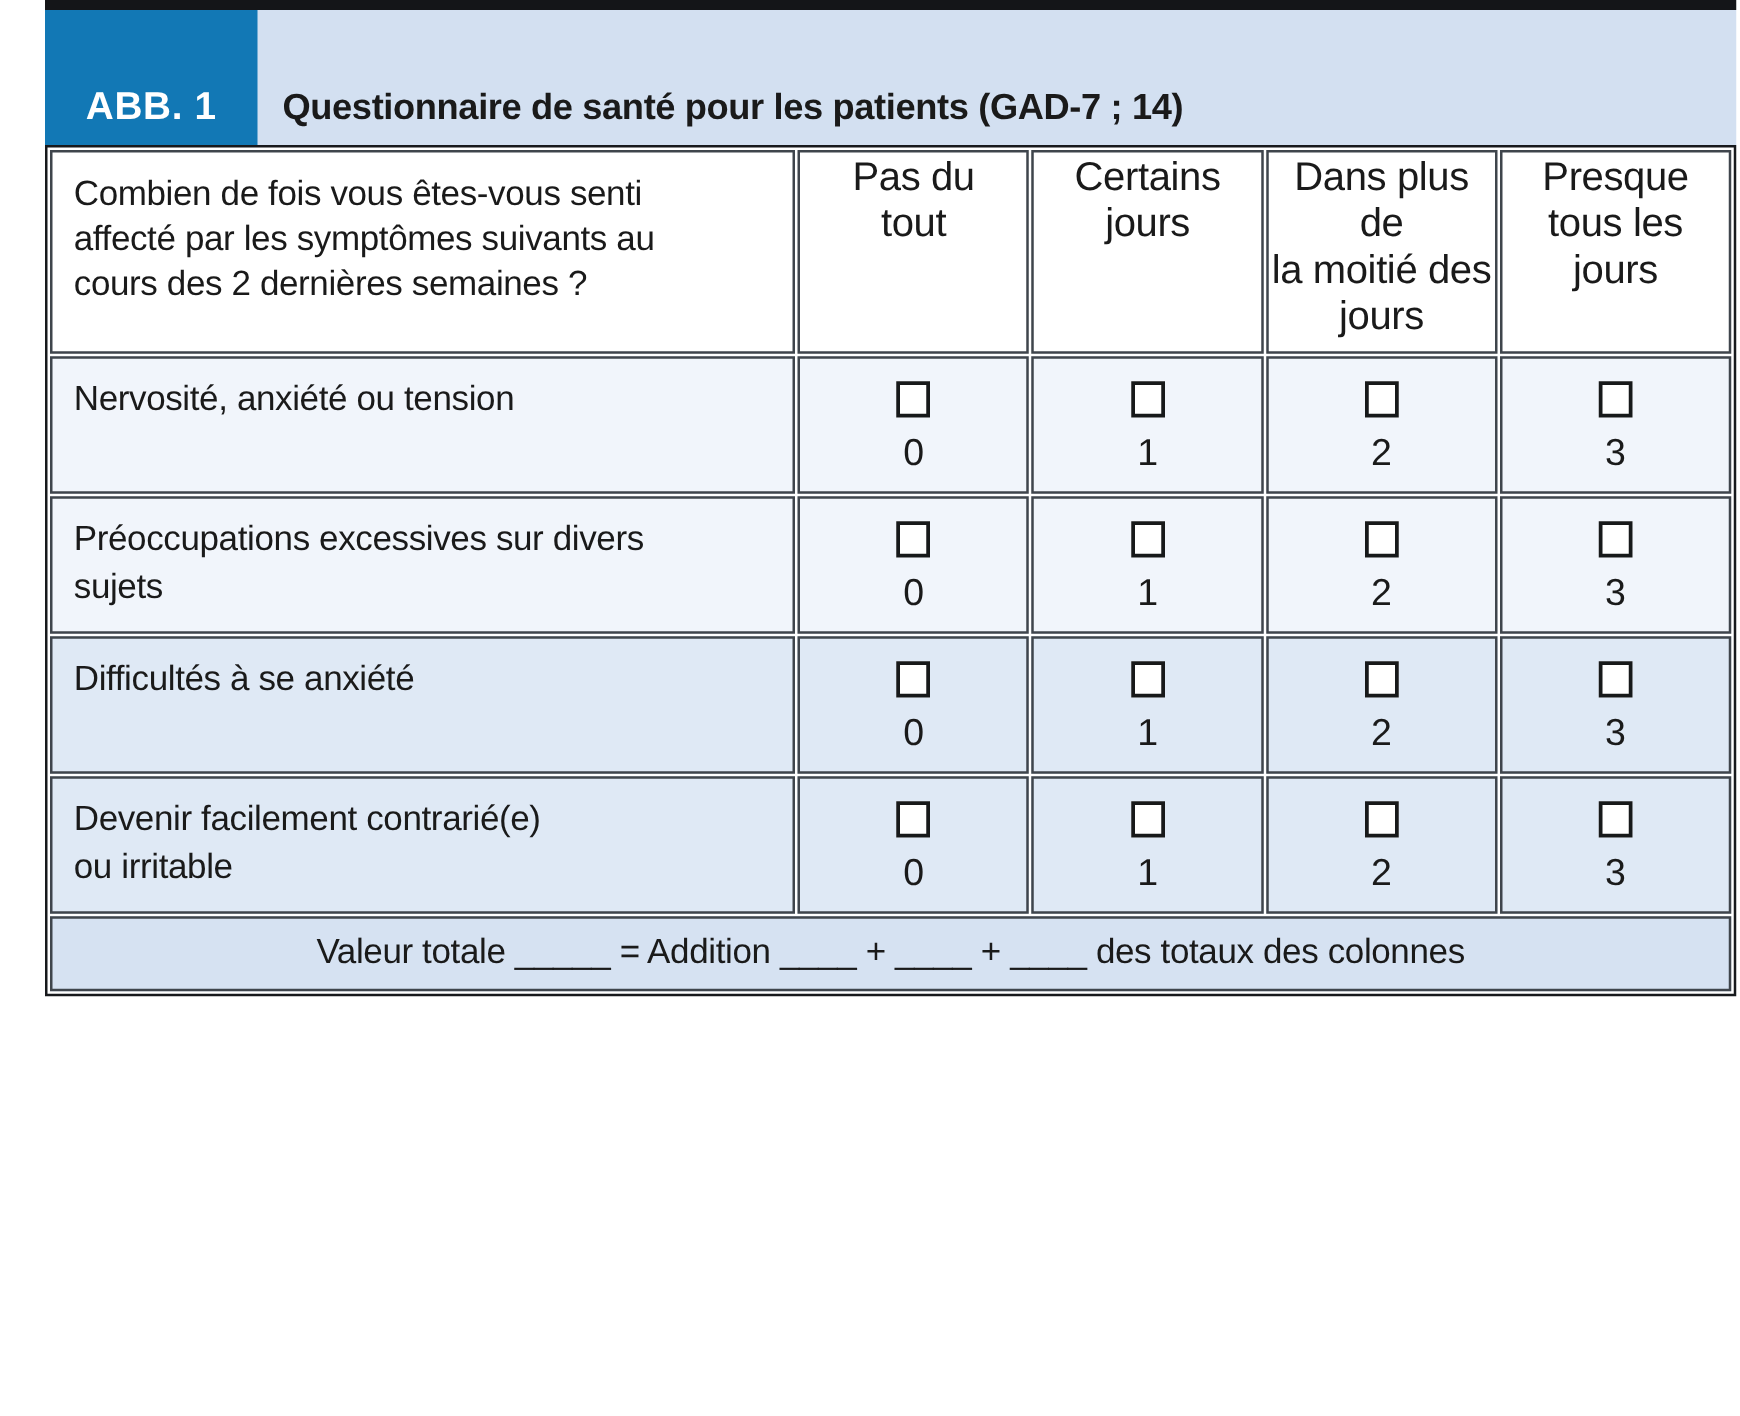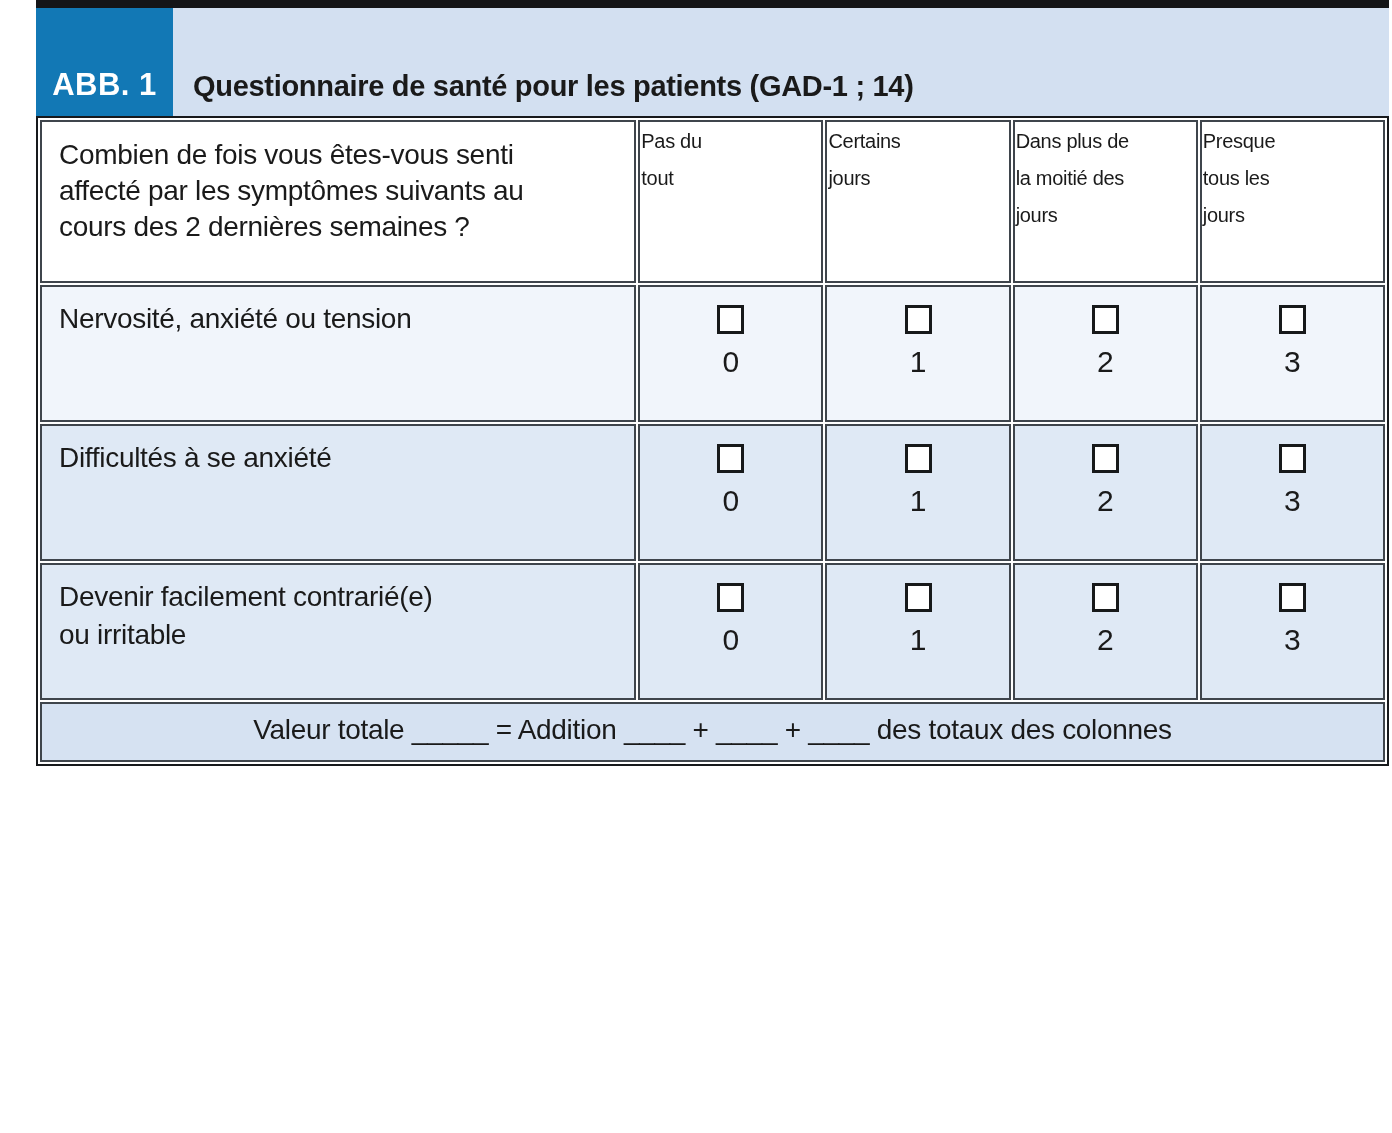--- a/index.html
+++ b/index.html
@@ -18,48 +18,48 @@
   html,body{margin:0;padding:0;}
   body{
     width:1392px;height:1133px;overflow:hidden;background:#ffffff;
     font-family:"Liberation Sans","DejaVu Sans",sans-serif;
     color:var(--text);
   }
   .fig{margin-left:36px;width:1353px;}
   .topbar{height:8px;background:var(--top-bar);}
   .band{height:108px;background:var(--band-bg);display:flex;}
   .abb{
-    width:137px;align-self:stretch;background:var(--accent-blue);
+    width:170px;align-self:stretch;background:var(--accent-blue);
     color:#ffffff;font-weight:bold;font-size:31px;
     display:flex;align-items:flex-end;justify-content:center;
     padding-bottom:13px;letter-spacing:0.5px;
   }
   .title{
     align-self:flex-end;padding:0 0 13px 20px;
     font-weight:bold;font-size:29px;letter-spacing:-0.3px;
   }
   table{
     width:100%;table-layout:fixed;
     border-collapse:separate;border-spacing:2px;
     background:#ffffff;border:2px solid var(--outer-border);
   }
   col.c-q{width:44.6%;}
   col.c-a{width:13.85%;}
   td{border:2px solid var(--grid-border);}
   tr.h{height:163px;}
-  tr.qr{height:137px;}
+  tr.qr{height:110px;}
   tr.f{height:60px;}
   td.hq{
     background:var(--header-cell-bg);vertical-align:top;
     padding:15px 10px 0 17px;font-size:28px;line-height:36px;
     letter-spacing:-0.3px;
   }
   td.hc{
-    background:var(--header-cell-bg);vertical-align:top;
-    font-size:20px;line-height:37px;letter-spacing:-0.3px;
+    background:var(--header-cell-bg);vertical-align:top;text-align:center;
+    font-size:32px;line-height:37px;letter-spacing:-0.3px;
   }
   tr.rl td{background:var(--row-light);}
   tr.rd td{background:var(--row-dark);}
   td.q{
     vertical-align:top;padding:13px 8px 0 17px;
     font-size:28px;line-height:38px;letter-spacing:-0.3px;
   }
   td.opt{vertical-align:top;text-align:center;padding-top:18px;}
   .cb{
     display:inline-block;width:27px;height:29px;
@@ -72,21 +72,21 @@
   }
 </style>
 </head>
 <body>
 
 <div class="fig">
   <div class="topbar"></div>
 
   <div class="band">
     <div class="abb">ABB. 1</div>
-    <div class="title">Questionnaire de santé pour les patients (GAD-1 ; 14)</div>
+    <div class="title">Questionnaire de santé pour les patients (GAD-7 ; 14)</div>
   </div>
 
   <table>
     <colgroup>
       <col class="c-q">
         <col class="c-a">
         <col class="c-a">
         <col class="c-a">
         <col class="c-a">
     </colgroup>
@@ -102,20 +102,27 @@
 
     <tr class="qr rl">
       <td class="q">Nervosité, anxiété ou tension</td>
       <td class="opt"><div class="cb"></div><div class="val">0</div></td>
       <td class="opt"><div class="cb"></div><div class="val">1</div></td>
       <td class="opt"><div class="cb"></div><div class="val">2</div></td>
       <td class="opt"><div class="cb"></div><div class="val">3</div></td>
     </tr>
 
 
+    <tr class="qr rl">
+      <td class="q">Préoccupations excessives sur divers<br>sujets</td>
+      <td class="opt"><div class="cb"></div><div class="val">0</div></td>
+      <td class="opt"><div class="cb"></div><div class="val">1</div></td>
+      <td class="opt"><div class="cb"></div><div class="val">2</div></td>
+      <td class="opt"><div class="cb"></div><div class="val">3</div></td>
+    </tr>
 
     <tr class="qr rd">
       <td class="q">Difficultés à se anxiété</td>
       <td class="opt"><div class="cb"></div><div class="val">0</div></td>
       <td class="opt"><div class="cb"></div><div class="val">1</div></td>
       <td class="opt"><div class="cb"></div><div class="val">2</div></td>
       <td class="opt"><div class="cb"></div><div class="val">3</div></td>
     </tr>
 
 

